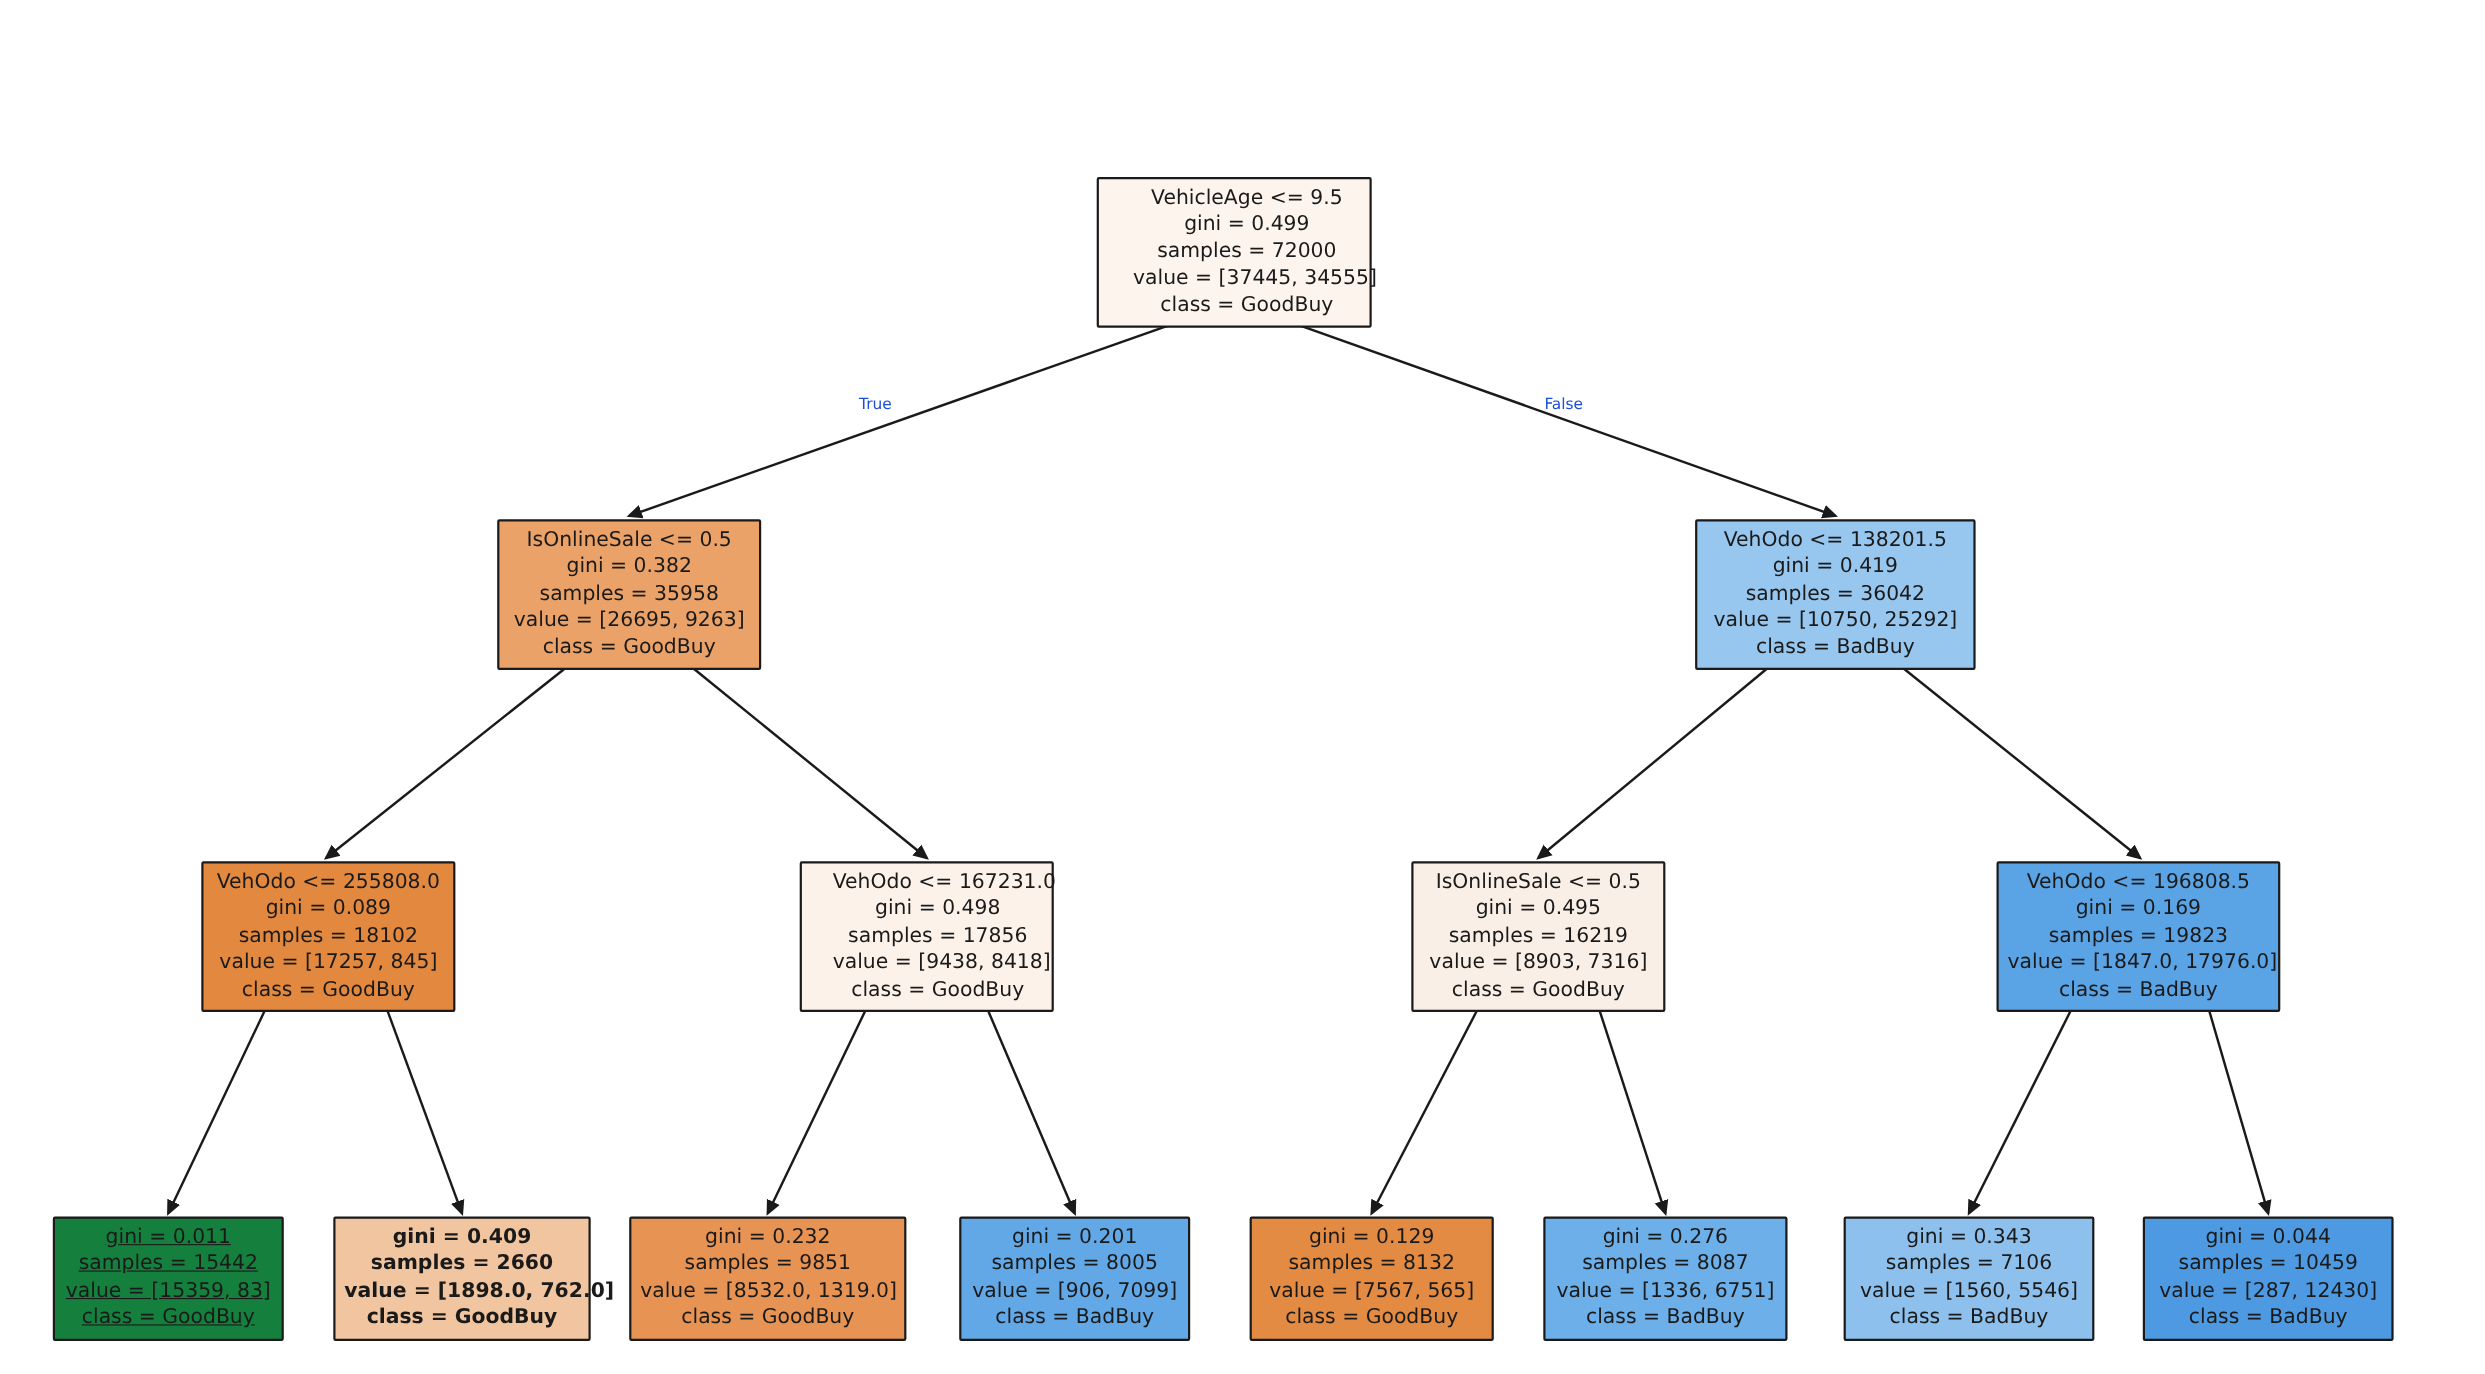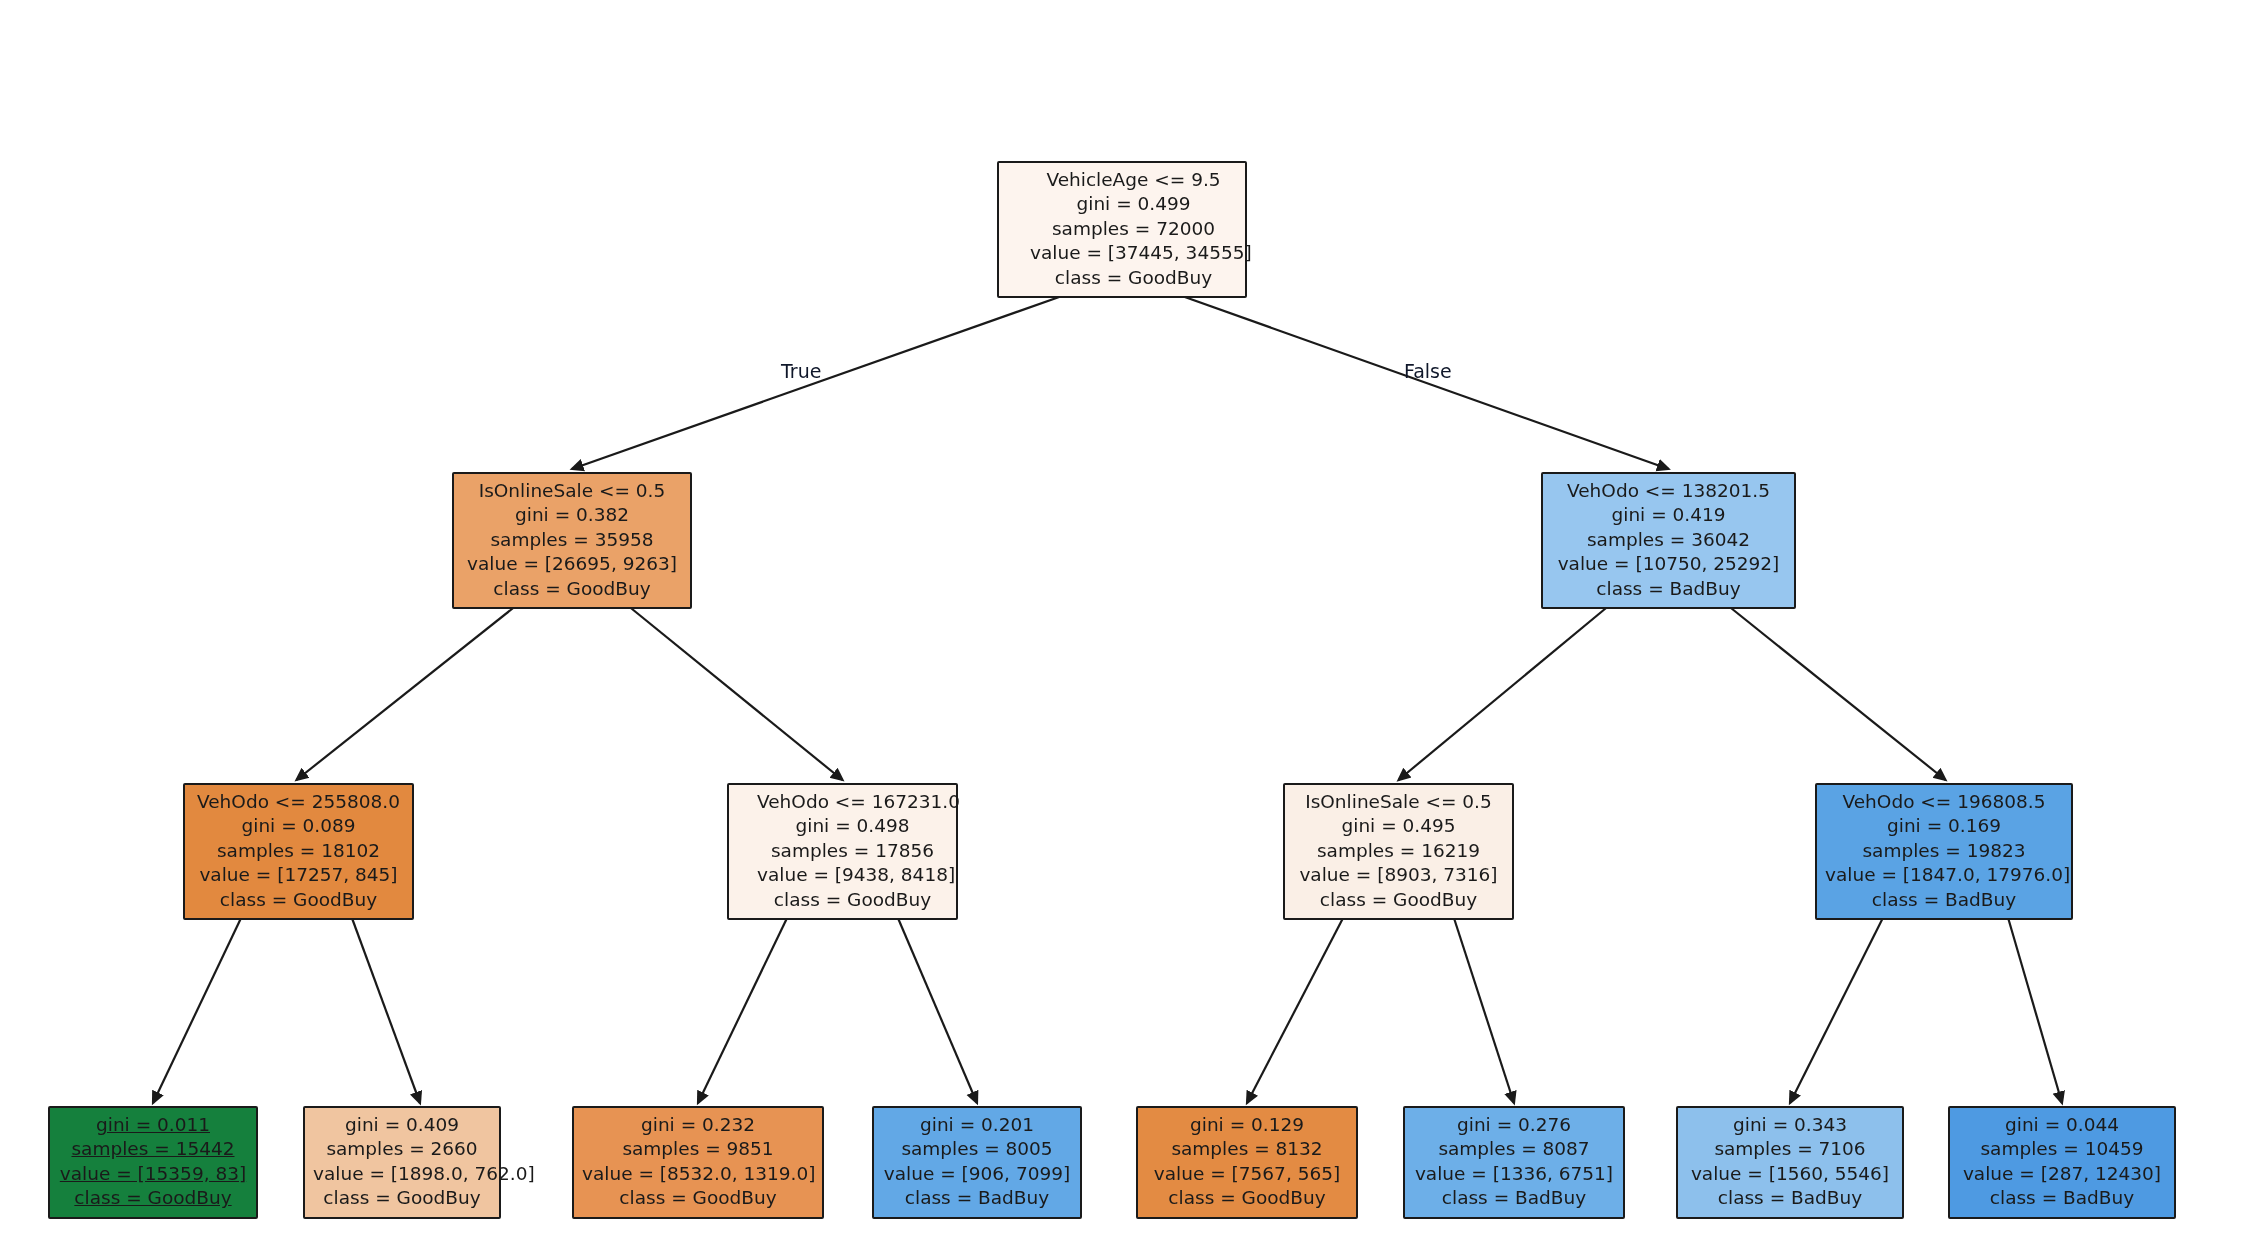--- a/index.html
+++ b/index.html
@@ -48,22 +48,22 @@
     color: #1a1a1a;
     padding: 5px 8px 6px 8px;
     white-space: nowrap;
     font-family: "DejaVu Sans", sans-serif;
   }
   .node .ln {
     display: block;
   }
   .edge-label {
     position: absolute;
-    font-size: 19px;
-    color: #0f172a;
+    font-size: 14px;
+    color: #1d4ed8;
     font-family: "DejaVu Sans", sans-serif;
     white-space: nowrap;
   }
 </style>
 </head>
 <body>
 
 <div id="canvas">
 
 
@@ -143,21 +143,21 @@
         <span class="ln">samples = 19823</span>
         <span class="ln">value = [1847.0, 17976.0]</span>
         <span class="ln">class = BadBuy</span>
       </div>
       <div class="node" style="left: 48px; top: 1106px; width: 210px; background: #15803d; text-decoration: underline;">
         <span class="ln">gini = 0.011</span>
         <span class="ln">samples = 15442</span>
         <span class="ln">value = [15359, 83]</span>
         <span class="ln">class = GoodBuy</span>
       </div>
-      <div class="node" style="left: 303px; top: 1106px; width: 198px; background: rgb(240, 197, 160);">
+      <div class="node" style="left: 303px; top: 1106px; width: 234px; background: rgb(240, 197, 160); font-weight: bold;">
         <span class="ln">gini = 0.409</span>
         <span class="ln">samples = 2660</span>
         <span class="ln">value = [1898.0, 762.0]</span>
         <span class="ln">class = GoodBuy</span>
       </div>
       <div class="node" style="left: 572px; top: 1106px; width: 252px; background: rgb(231, 147, 83);">
         <span class="ln">gini = 0.232</span>
         <span class="ln">samples = 9851</span>
         <span class="ln">value = [8532.0, 1319.0]</span>
         <span class="ln">class = GoodBuy</span>

